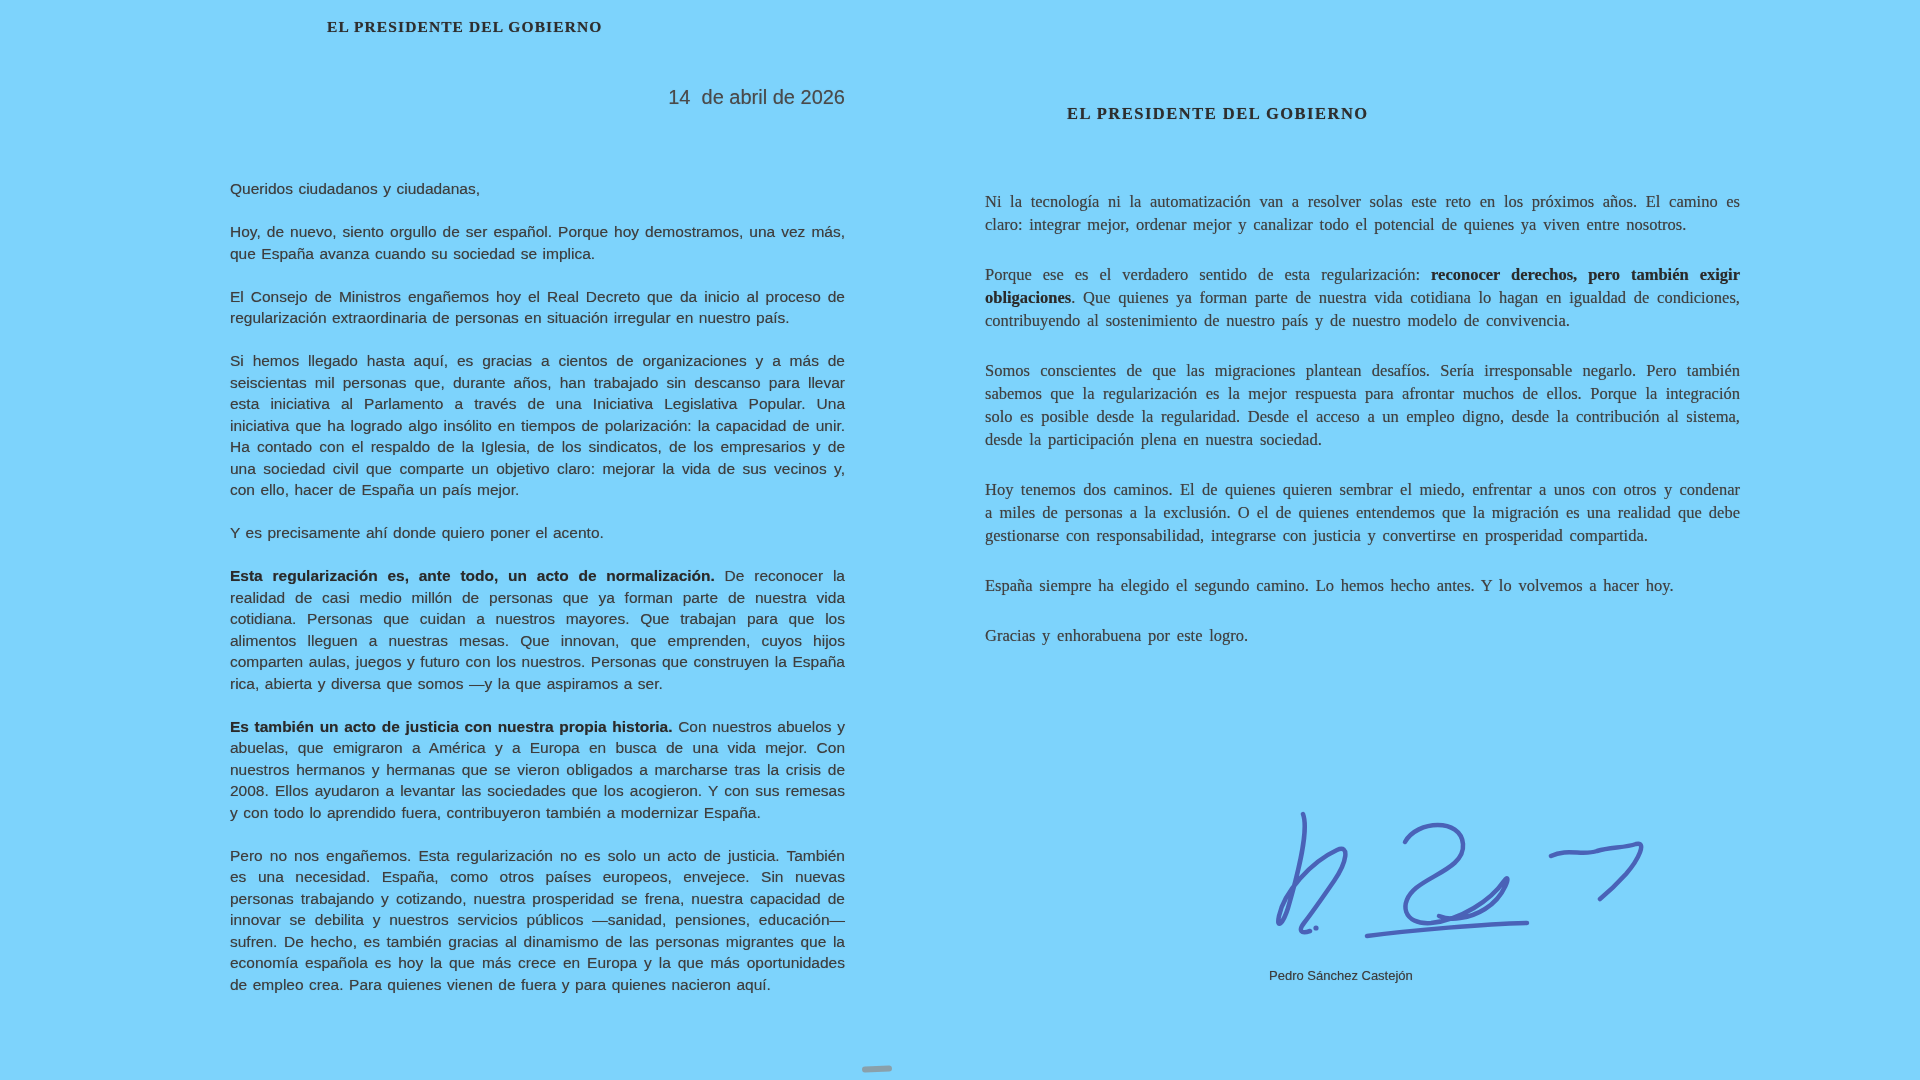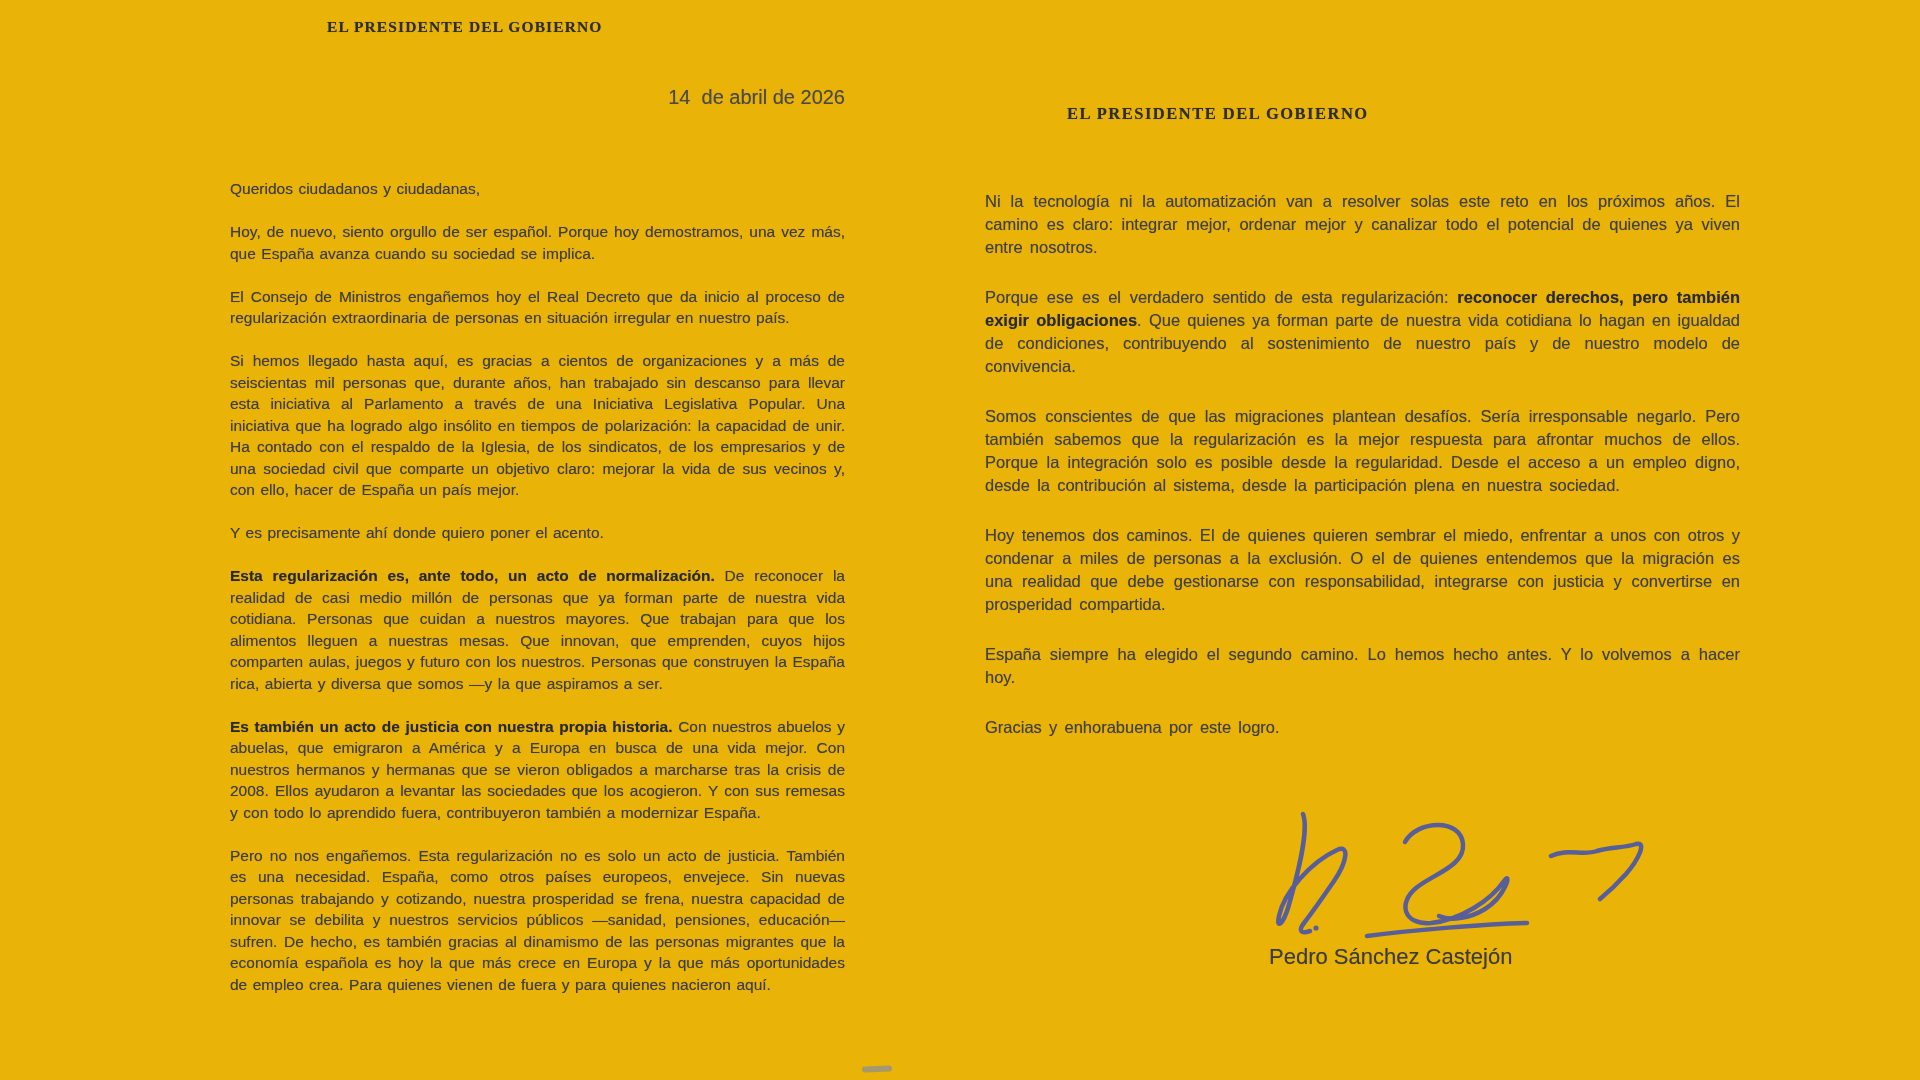--- a/index.html
+++ b/index.html
@@ -2,21 +2,21 @@
 <html><head>
 <meta charset="utf-8">
 <style>
   html,body{
     margin:0;padding:0;
     width:1920px;height:1080px;
     background:#ffffff;
     overflow:hidden;
     font-family:"Liberation Sans",sans-serif;
   }
-  #scene{position:relative;width:1920px;height:1080px;background:#eab308;}
+  #scene{position:relative;width:1920px;height:1080px;background:#7dd3fc;}
 
   .page{position:absolute;top:0;height:1080px;}
   #page-left{left:185px;width:660px;}
   #page-right{left:985px;width:755px;}
 
   .letterhead{
     position:absolute;
     font-family:"Liberation Serif",serif;
     font-weight:bold;
     color:#2e2e2e;
@@ -29,31 +29,31 @@
   .date{
     position:absolute;
     top:86px;right:0;
     font-size:20px;color:#4a4a4a;
     white-space:pre;
     text-shadow:0 0 0.7px rgba(80,80,80,.5);
   }
 
   .body{position:absolute;left:0;right:0;}
   #page-left .body{top:178px;font-size:15.5px;line-height:21.5px;word-spacing:1.2px;color:#3e3e3e;margin-left:45px;}
-  #page-right .body{top:190px;font-size:16.5px;line-height:23px;word-spacing:2.6px;color:#414141;}
+  #page-right .body{top:190px;font-size:16.5px;line-height:23px;word-spacing:2.6px;color:#414141;font-family:Liberation Serif, serif;}
   .body{text-shadow:0 0 0.7px rgba(70,70,70,.55);}
 
   .para{margin:0 0 21.5px 0;text-align:justify;}
   #page-right .para{margin:0 0 27px 0;}
   .para .b{font-weight:bold;color:#2a2a2a;}
 
   #signature-ink{position:absolute;left:268px;top:802px;}
   #signer-name{
-    position:absolute;left:284px;top:944px;
-    font-size:22px;color:#3c3c3c;white-space:nowrap;
+    position:absolute;left:284px;top:968px;
+    font-size:13px;color:#3c3c3c;white-space:nowrap;
     text-shadow:0 0 0.7px rgba(70,70,70,.5);
   }
 
   #scan-artifact{
     position:absolute;left:862px;top:1066px;
     width:30px;height:6px;background:#8f8f8f;
     border-radius:3px;transform:rotate(-2deg);opacity:.75;
   }
 </style>
 </head>

